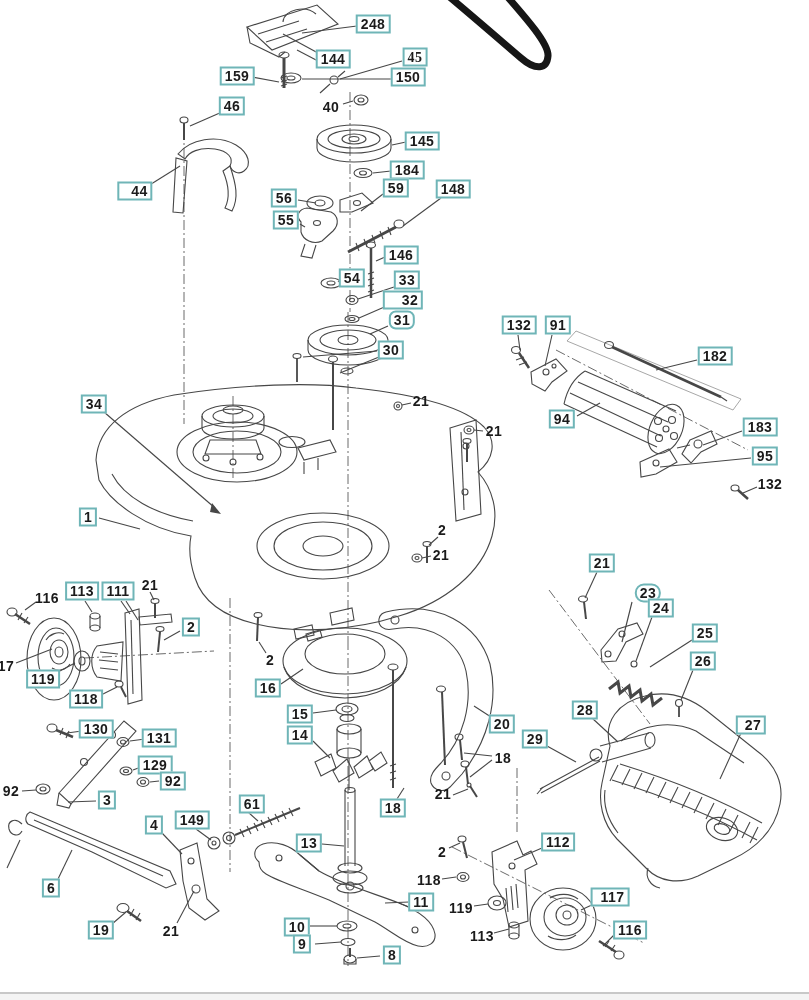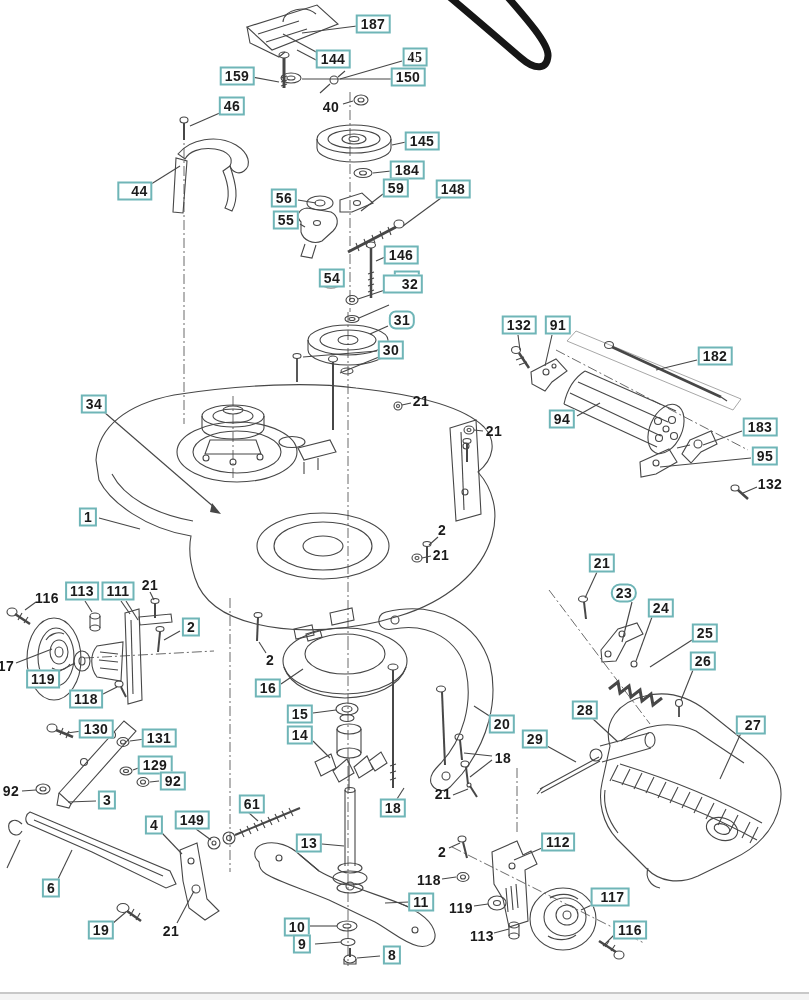--- a/index.html
+++ b/index.html
@@ -443,52 +443,52 @@
         <line x1="16" y1="663" x2="52" y2="649" class="leader"></line>
         <line x1="411" y1="403" x2="402" y2="405" class="leader"></line>
         <line x1="483" y1="431" x2="474" y2="430" class="leader"></line>
         <line x1="438" y1="537" x2="429" y2="545" class="leader"></line>
         <line x1="431" y1="556" x2="422" y2="558" class="leader"></line>
         <line x1="266" y1="653" x2="259" y2="642" class="leader"></line>
       </g>
 </svg>
 
 <div id="callouts">
-      <div class="callout boxed" style="left: 373px; top: 24px;">187</div>
+      <div class="callout boxed" style="left: 373px; top: 24px;">248</div>
       <div class="callout boxed" style="left: 333px; top: 59px;">144</div>
       <div class="callout boxed" style="left: 237px; top: 76px;">159</div>
       <div class="callout boxed" style="left: 232px; top: 106px;">46</div>
       <div class="callout boxed" style="left: 135px; top: 191px; padding-left: 12px;">44</div>
       <div class="callout boxed" style="left: 415px; top: 57px; font-family: Liberation Serif, serif;">45</div>
       <div class="callout boxed" style="left: 408px; top: 77px;">150</div>
       <div class="callout" style="left: 331px; top: 107px;">40</div>
       <div class="callout" style="left: 344px; top: -6px;">40</div>
       <div class="callout boxed" style="left: 422px; top: 141px;">145</div>
       <div class="callout boxed" style="left: 407px; top: 170px;">184</div>
       <div class="callout boxed" style="left: 396px; top: 188px;">59</div>
       <div class="callout boxed" style="left: 453px; top: 189px;">148</div>
       <div class="callout boxed" style="left: 284px; top: 198px;">56</div>
       <div class="callout boxed" style="left: 286px; top: 220px;">55</div>
       <div class="callout boxed" style="left: 401px; top: 255px;">146</div>
-      <div class="callout boxed" style="left: 332px; top: 278px; text-align: right;">54</div>
+      <div class="callout boxed" style="left: 352px; top: 278px; text-align: right;">54</div>
       <div class="callout boxed" style="left: 407px; top: 280px;">33</div>
-      <div class="callout boxed" style="left: 403px; top: 284px; padding-left: 17px;">32</div>
+      <div class="callout boxed" style="left: 403px; top: 300px; padding-left: 17px;">32</div>
       <div class="callout boxed" style="left: 402px; top: 320px; border-radius: 7px;">31</div>
       <div class="callout boxed" style="left: 391px; top: 350px;">30</div>
       <div class="callout boxed" style="left: 94px; top: 404px;">34</div>
       <div class="callout boxed" style="left: 88px; top: 517px;">1</div>
       <div class="callout boxed" style="left: 519px; top: 325px;">132</div>
       <div class="callout boxed" style="left: 558px; top: 325px;">91</div>
       <div class="callout boxed" style="left: 715px; top: 356px;">182</div>
       <div class="callout boxed" style="left: 562px; top: 419px;">94</div>
       <div class="callout boxed" style="left: 760px; top: 427px;">183</div>
       <div class="callout boxed" style="left: 765px; top: 456px;">95</div>
       <div class="callout" style="left: 770px; top: 484px;">132</div>
       <div class="callout boxed" style="left: 602px; top: 563px;">21</div>
-      <div class="callout boxed" style="left: 624px; top: 593px; border-radius: 9px;">23</div>
+      <div class="callout boxed" style="left: 648px; top: 593px; border-radius: 9px;">23</div>
       <div class="callout boxed" style="left: 661px; top: 608px;">24</div>
       <div class="callout boxed" style="left: 705px; top: 633px;">25</div>
       <div class="callout boxed" style="left: 703px; top: 661px;">26</div>
       <div class="callout boxed" style="left: 751px; top: 725px; padding-left: 7px;">27</div>
       <div class="callout boxed" style="left: 585px; top: 710px;">28</div>
       <div class="callout boxed" style="left: 535px; top: 739px;">29</div>
       <div class="callout boxed" style="left: 502px; top: 724px;">20</div>
       <div class="callout boxed" style="left: 393px; top: 808px;">18</div>
       <div class="callout" style="left: 503px; top: 758px;">18</div>
       <div class="callout" style="left: 443px; top: 794px;">21</div>

